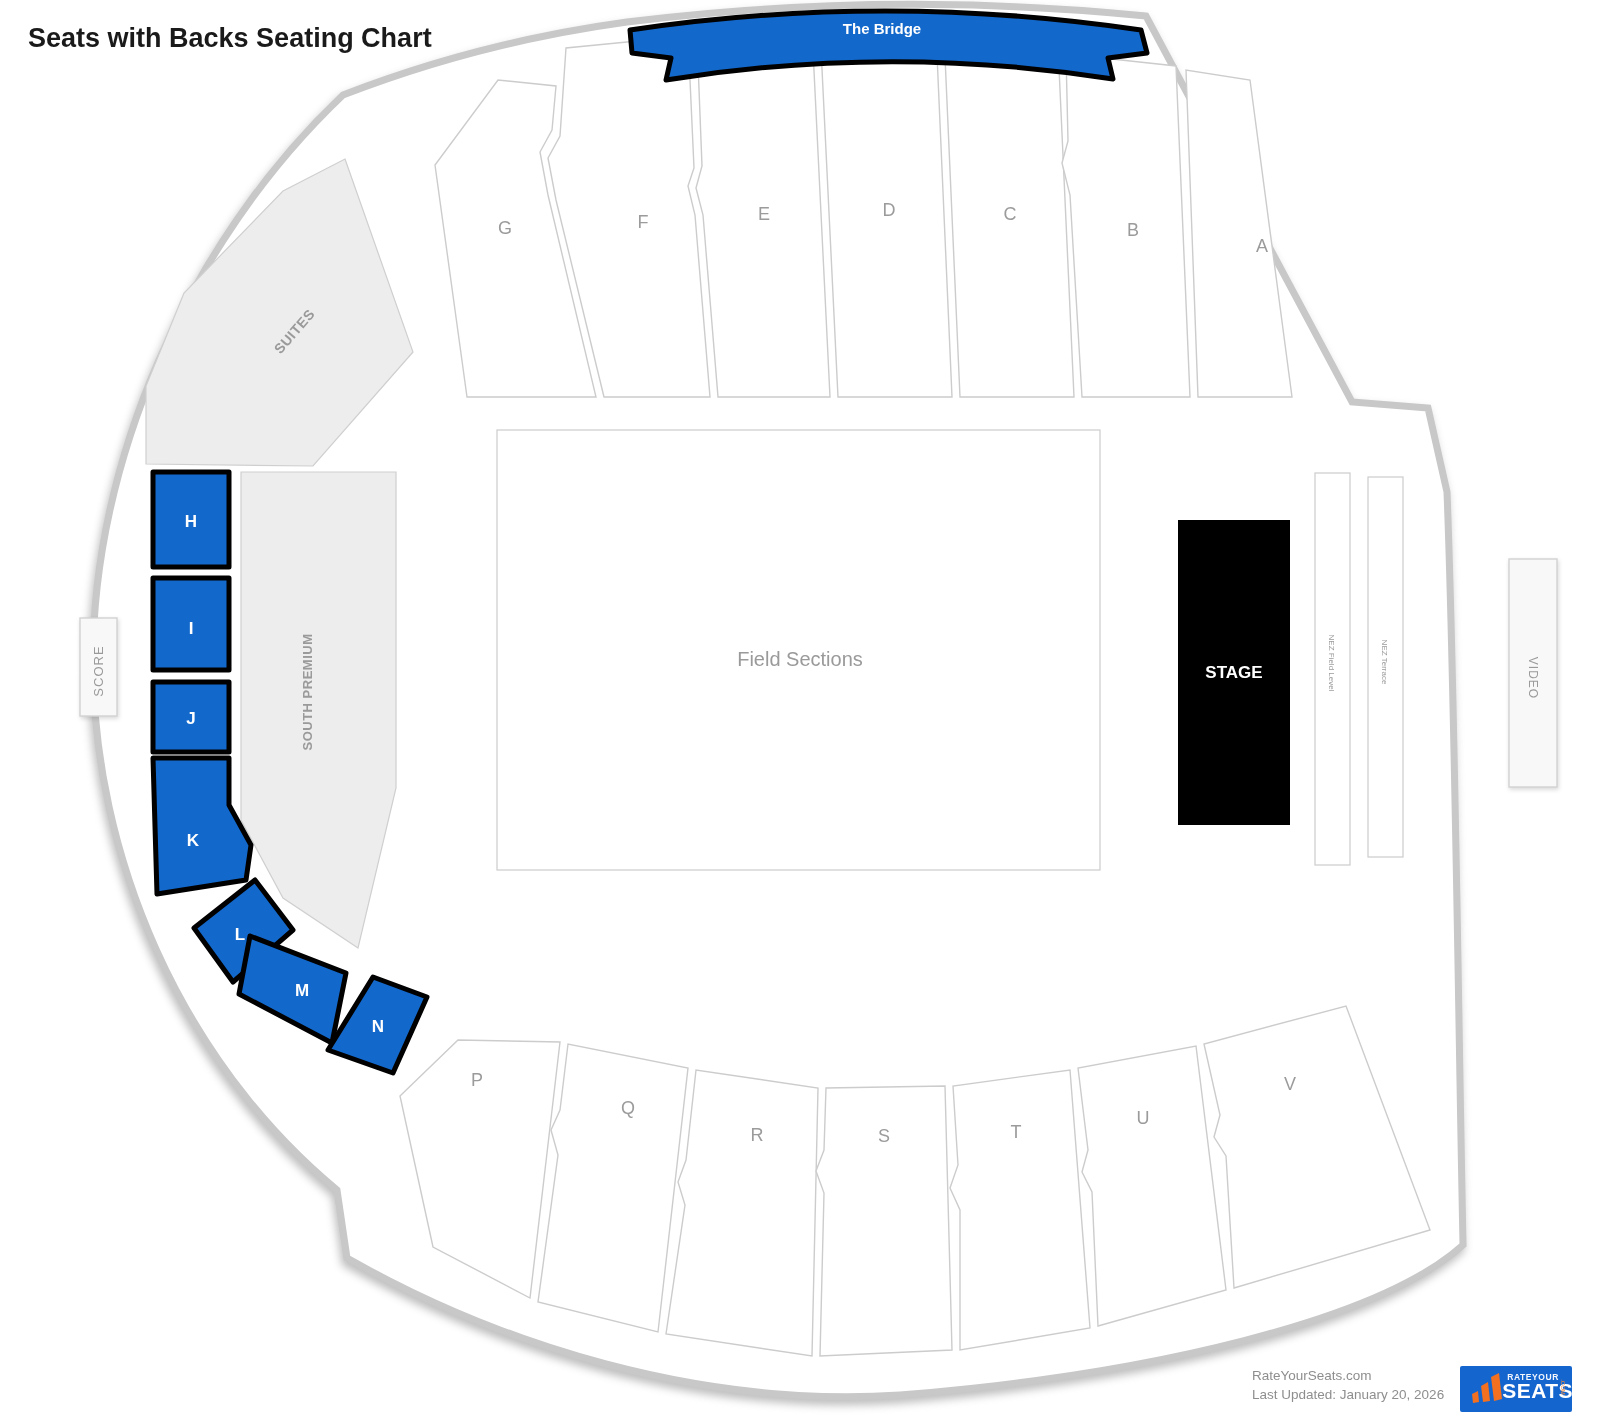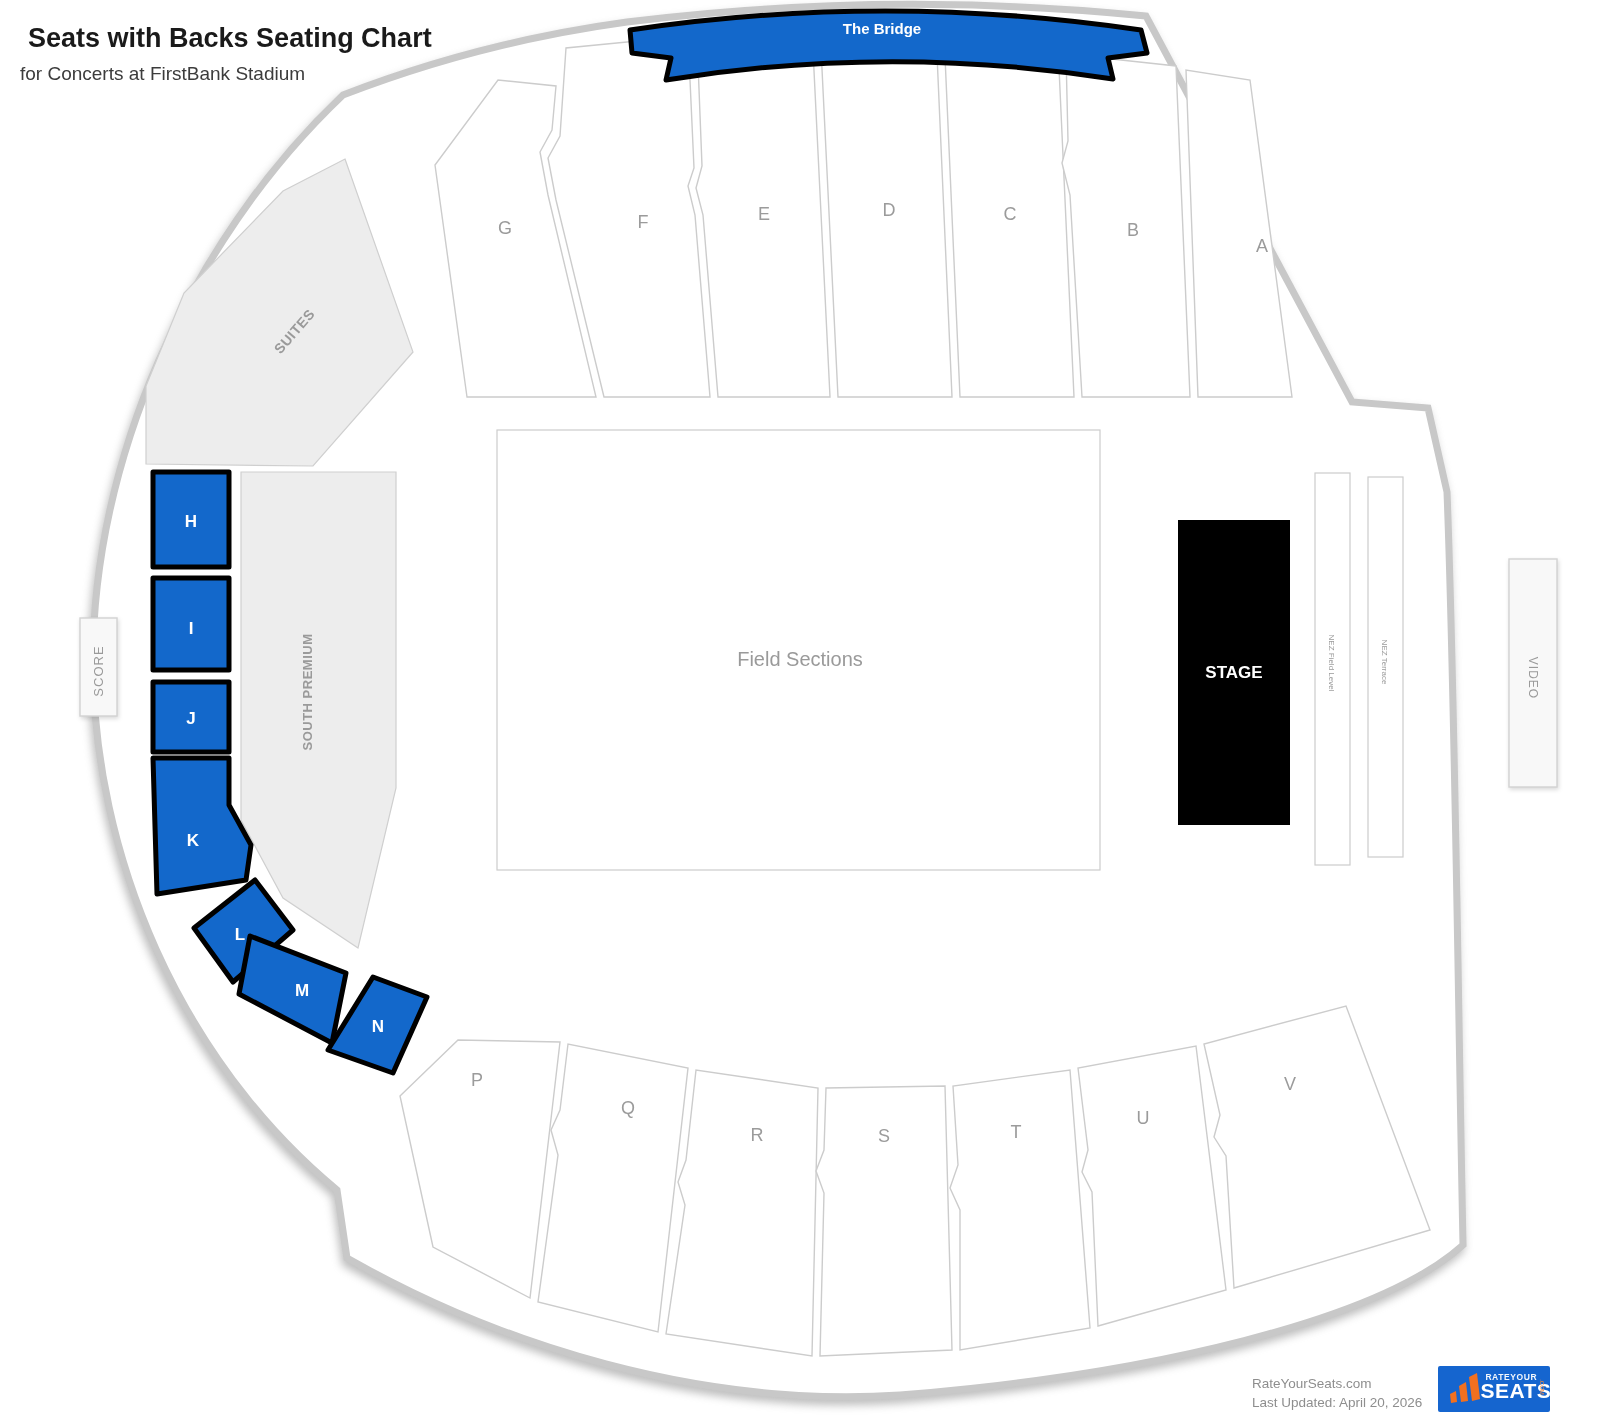--- a/index.html
+++ b/index.html
@@ -19,36 +19,35 @@
   .whitelbl{fill:#ffffff;font-size:17px;font-weight:bold;}
   .fieldlbl{fill:#9a9a9a;font-size:20px;}
   .nezlbl{fill:#9a9a9a;font-size:8px;}
   .scorelbl{fill:#9a9a9a;font-size:13px;letter-spacing:1px;}
   .bridgelbl{fill:#ffffff;font-size:15px;font-weight:bold;}
 
   .titleblock{position:absolute;left:20px;top:14px;z-index:5;}
   .titleblock h1{margin:8px;font-size:27px;line-height:32px;color:#1a1a1a;font-weight:bold;}
   .titleblock h2{margin:2px 0 0 0;font-size:19px;line-height:24px;color:#3c3c3c;font-weight:normal;}
 
-  .footer{position:absolute;left:1252px;top:1366px;display:flex;align-items:flex-end;z-index:5;}
+  .footer{position:absolute;left:1252px;top:1366px;display:flex;align-items:flex-start;z-index:5;}
   .footer .ftext{text-align:left;font-size:13.5px;line-height:19px;color:#8e8e8e;white-space:nowrap;}
   .logo{position:relative;width:112px;height:46px;background:#1565cf;margin-left:16px;border-radius:2px;}
   .logo .bars{position:absolute;left:8px;top:5px;}
   .logo .ry{position:absolute;left:47px;top:6px;color:#fff;font-size:8.5px;letter-spacing:.6px;font-weight:bold;opacity:.95;}
   .logo .seats{position:absolute;left:42px;top:13px;color:#fff;font-size:21px;font-weight:bold;letter-spacing:.5px;}
   .logo .com{position:absolute;right:1px;top:18px;color:#f28a3c;font-size:6px;transform:rotate(90deg);transform-origin:center;}
 </style>
 </head>
 <body>
 
 
 
 <div class="titleblock">
   <h1>Seats with Backs Seating Chart</h1>
-  <h2>for Concerts at FirstBank Stadium</h2>
 </div>
 
 <svg width="1600" height="1427" viewBox="0 0 1600 1427">
 
   <path class="outline" d="M343,95 Q480,42 627,22 Q885,-10 1146,16 L1352,402 L1428,408 L1447,492
        C1455,700 1458,1000 1463,1245
        C1380,1320 1150,1375 900,1395
        C700,1408 500,1345 347,1258
        L337,1190
        C180,1060 93,855 93,660
@@ -123,21 +122,21 @@
   <text class="scorelbl" x="1533" y="682" text-anchor="middle" transform="rotate(90 1533 678)" style="font-size:12px">VIDEO</text>
   <text class="nezlbl" x="1332" y="666" text-anchor="middle" transform="rotate(90 1332 663)">NEZ Field Level</text>
   <text class="nezlbl" x="1385" y="665" text-anchor="middle" transform="rotate(90 1385 662)">NEZ Terrace</text>
   <text class="fieldlbl" x="800" y="666" text-anchor="middle">Field Sections</text>
   <text class="whitelbl" x="1234" y="678" text-anchor="middle">STAGE</text>
 </svg>
 
 <div class="footer">
   <div class="ftext">
     <div>RateYourSeats.com</div>
-    <div>Last Updated: April 20, 2026</div>
+    <div>Last Updated: January 20, 2026</div>
   </div>
   <div class="logo">
     <svg class="bars" width="36" height="36" viewBox="0 0 36 36">
       <polygon points="4,23 10,20 11,31 5,32" fill="#f2701f"></polygon>
       <polygon points="13,15 20,11 22,30 15,31" fill="#f2701f"></polygon>
       <polygon points="23,6 31,2 34,28 26,30" fill="#f2701f"></polygon>
     </svg>
     <span class="ry">RATEYOUR</span>
     <span class="seats">SEATS</span>
     <span class="com">.COM</span>

